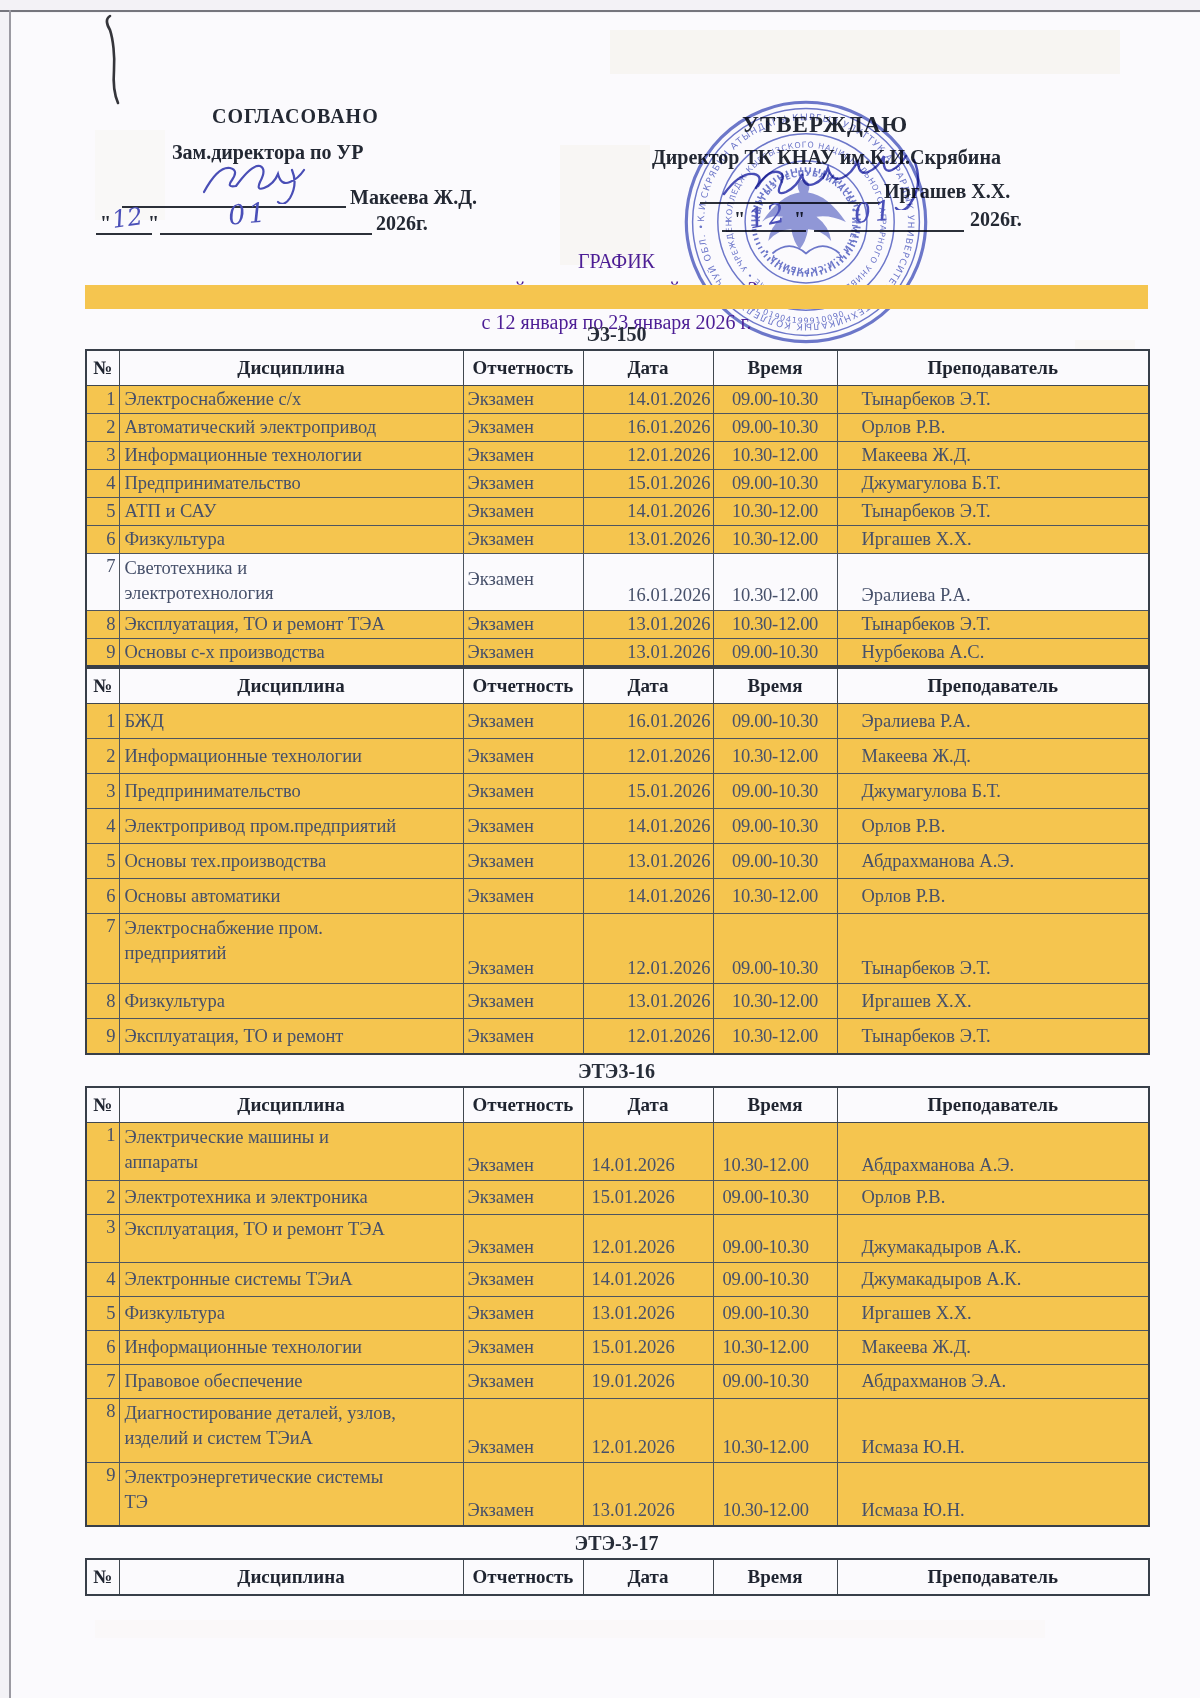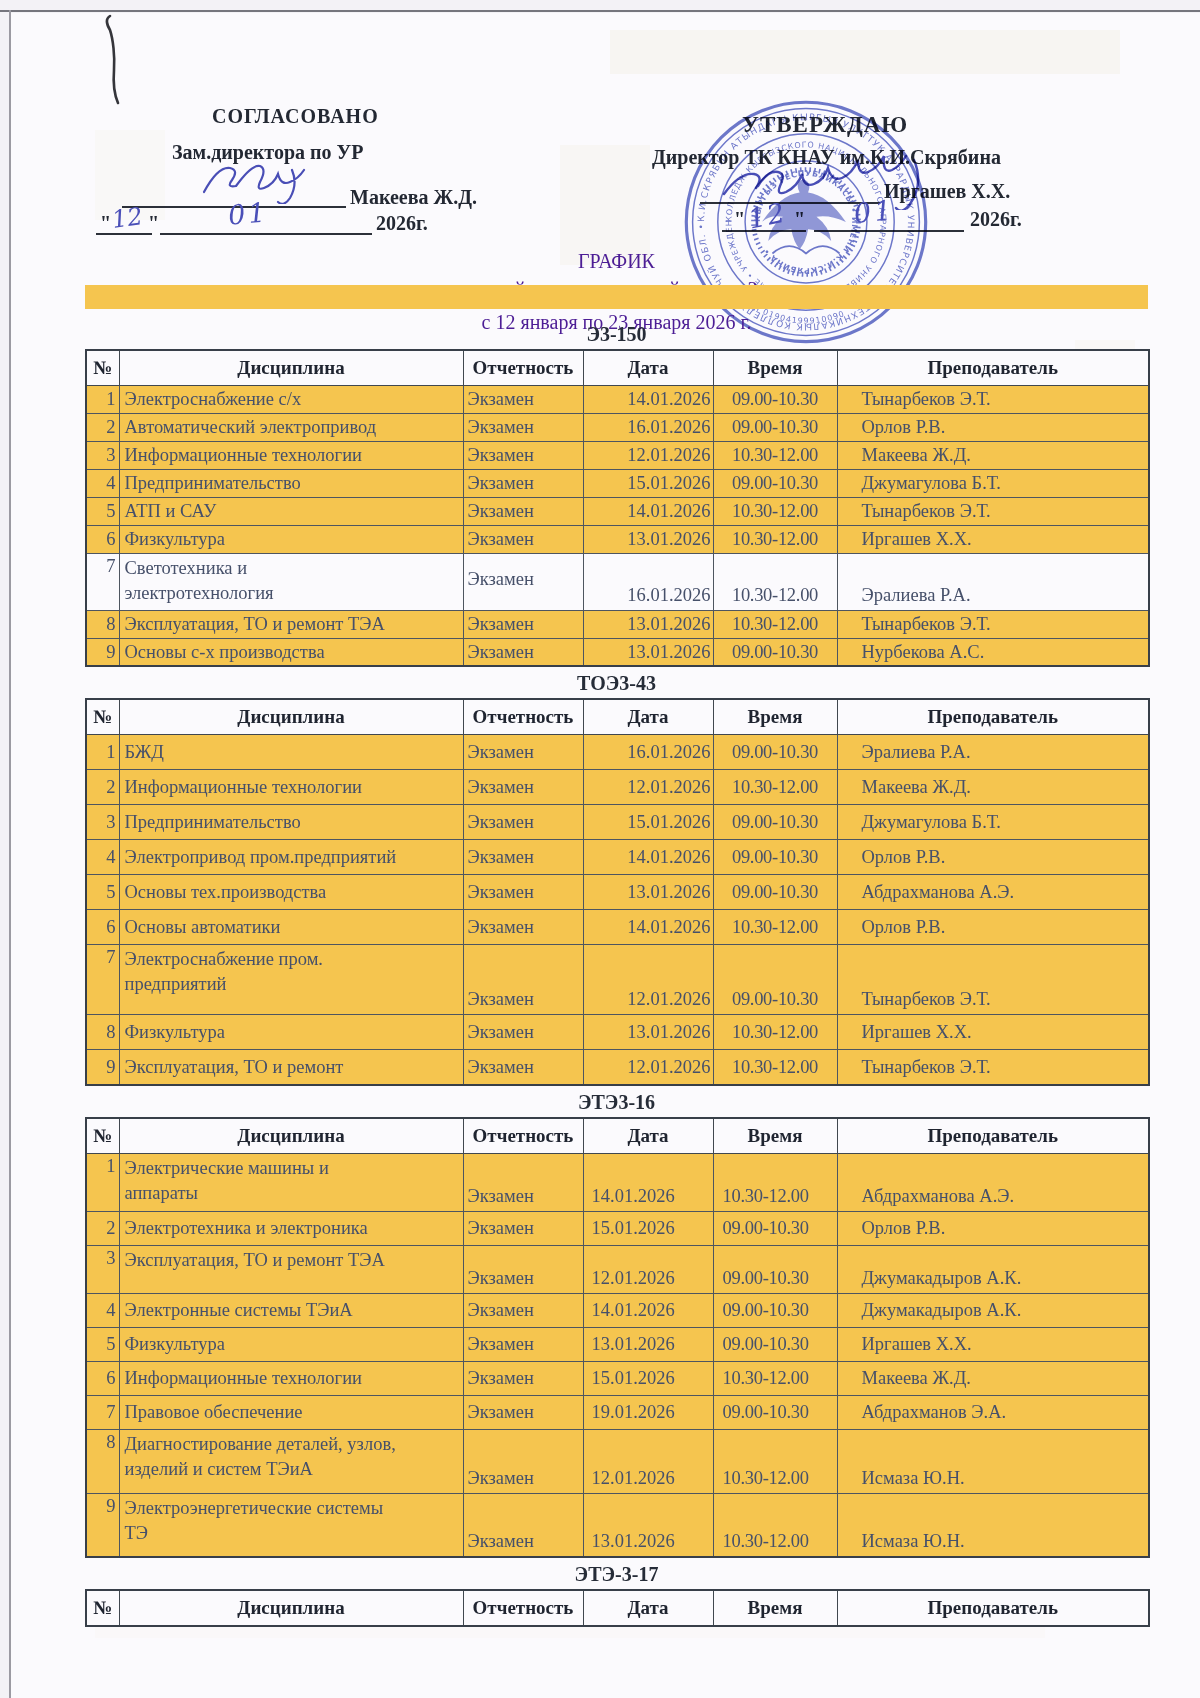--- a/index.html
+++ b/index.html
@@ -217,21 +217,20 @@
           <tr class="hl" style="height: 28px;">
             <td class="num">9</td>
             <td class="disc">Основы с-х производства</td>
             <td class="rep">Экзамен</td>
             <td class="date r">13.01.2026</td>
             <td class="time r">09.00-10.30</td>
             <td class="teacher">Нурбекова А.С.</td>
           </tr>
         </tbody>
       </table>
-      <div class="grp-title">ТОЭ3-43</div>
       <table class="tbl">
         <colgroup>
           <col style="width: 33px;">
           <col style="width: 344px;">
           <col style="width: 120px;">
           <col style="width: 130px;">
           <col style="width: 124px;">
           <col style="width: 312px;">
         </colgroup>
         <thead>

